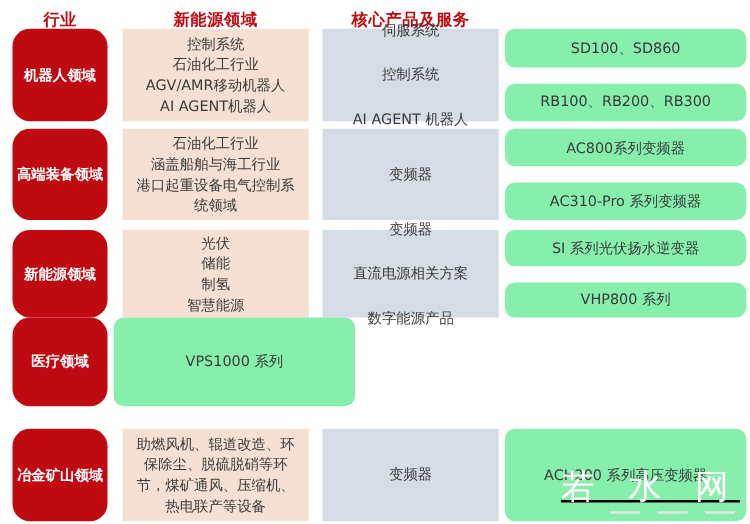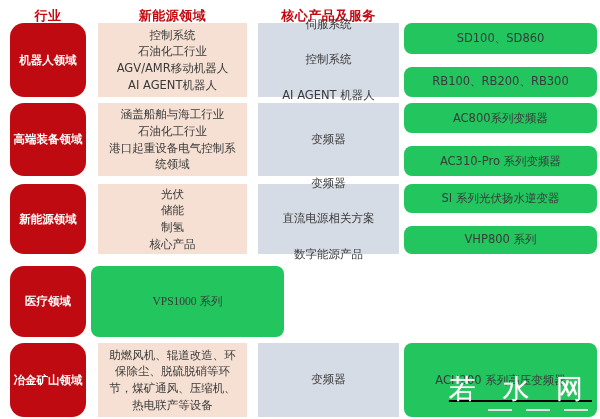--- a/index.html
+++ b/index.html
@@ -22,21 +22,21 @@
   .hdr1 { left:10px;  width:76px;  }
   .hdr2 { left:98px;  width:149px; }
   .hdr3 { left:258px; width:141px; }
   .hdr4 { left:404px; width:193px; }
 
   
   .row { position:absolute; left:10px; display:flex; align-items:stretch; }
   .r0 { top:23px;  height:74px; }
   .r1 { top:103px; height:73px; }
   .r2 { top:184px; height:70px; }
-  .r3 { top:266px; height:71px;font-family:Liberation Serif, serif; }
+  .r3 { top:254px; height:71px; }
   .r4 { top:343px; height:74px; }
 
   
   .c1 {
     width:76px;
     background:#c00a11;
     border-radius:14px;
     color:#ffffff;
     font-weight:bold;
     font-size:11.5px;
@@ -68,21 +68,21 @@
     gap:18px;
   }
   
   .c4 {
     width:193px; margin-left:5px;
     display:flex; flex-direction:column;
     gap:13px;
   }
   .pbox {
     flex:1;
-    background:#22c55e;
+    background:#86efac;
     border-radius:8px;
     color:#3a3a3a;
     font-size:11.5px;
     display:flex; align-items:center; justify-content:center;
     text-align:center;
     padding:2px 8px;
   }
 
   
   .watermark {
@@ -132,40 +132,40 @@
     </div>
     <div class="c4">
       <div class="pbox">SD100、SD860</div>
       <div class="pbox">RB100、RB200、RB300</div>
     </div>
   </div>
 
   <div class="row r1">
     <div class="c1">高端装备领域</div>
     <div class="c2">
+      <div>石油化工行业</div>
       <div>涵盖船舶与海工行业</div>
-      <div>石油化工行业</div>
       <div>港口起重设备电气控制系统领域</div>
     </div>
     <div class="c3">
       <div>变频器</div>
     </div>
     <div class="c4">
       <div class="pbox">AC800系列变频器</div>
       <div class="pbox">AC310-Pro 系列变频器</div>
     </div>
   </div>
 
   <div class="row r2">
     <div class="c1">新能源领域</div>
     <div class="c2">
       <div>光伏</div>
       <div>储能</div>
       <div>制氢</div>
-      <div>核心产品</div>
+      <div>智慧能源</div>
     </div>
     <div class="c3">
       <div>变频器</div>
       <div>直流电源相关方案</div>
       <div>数字能源产品</div>
     </div>
     <div class="c4">
       <div class="pbox">SI 系列光伏扬水逆变器</div>
       <div class="pbox">VHP800 系列</div>
     </div>

